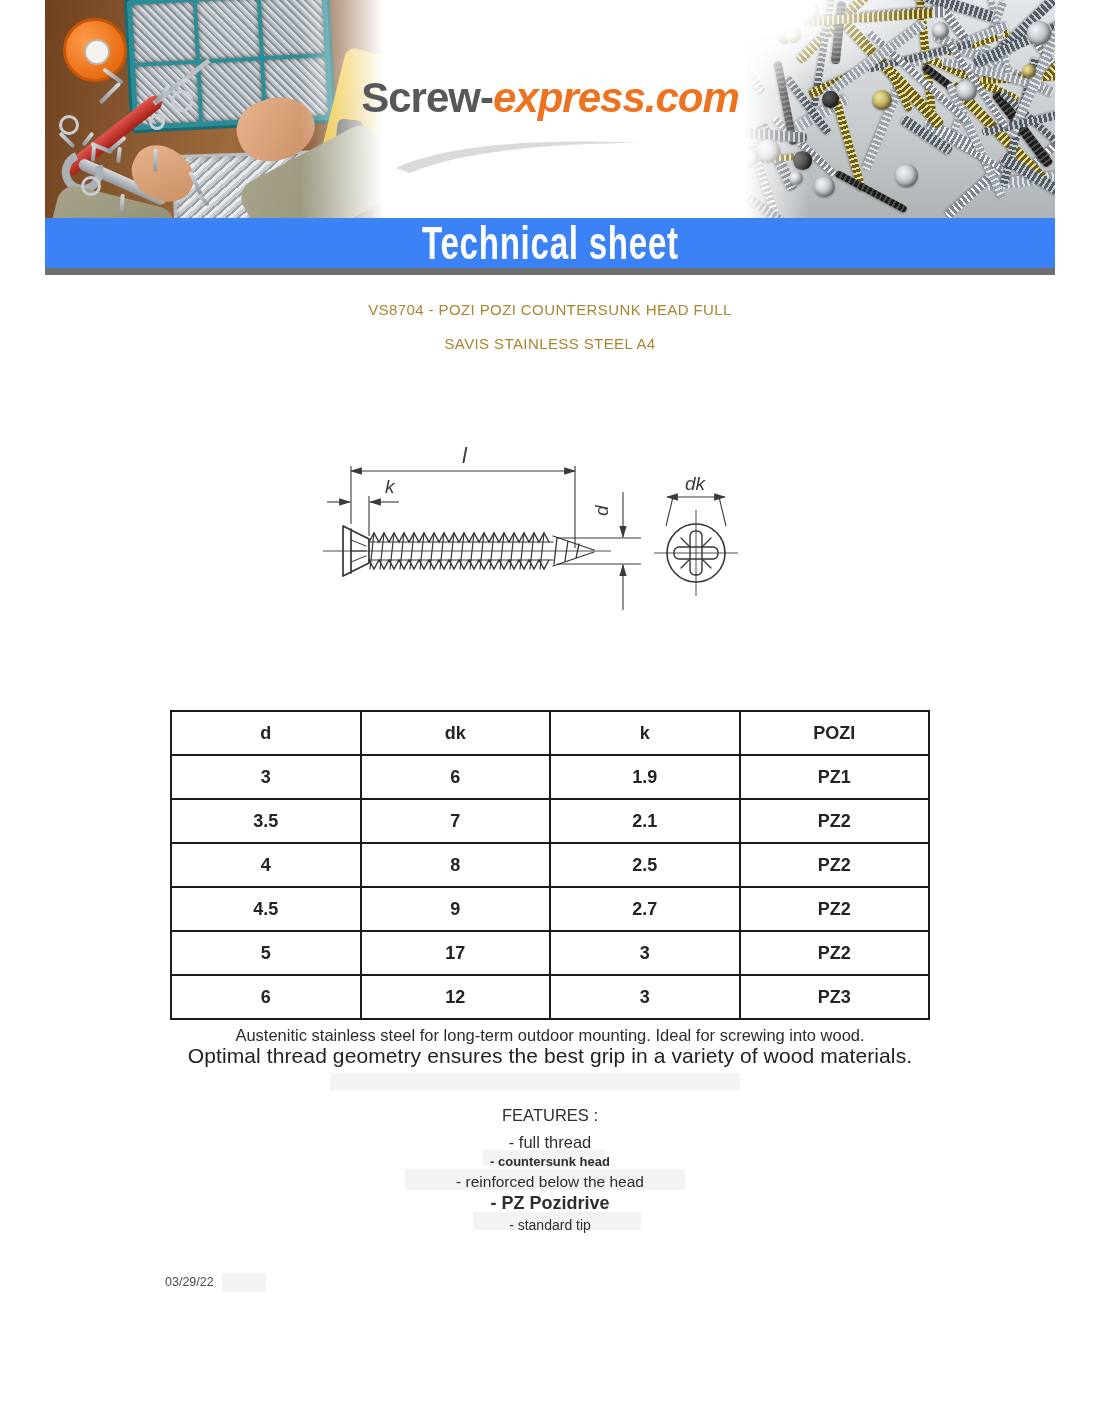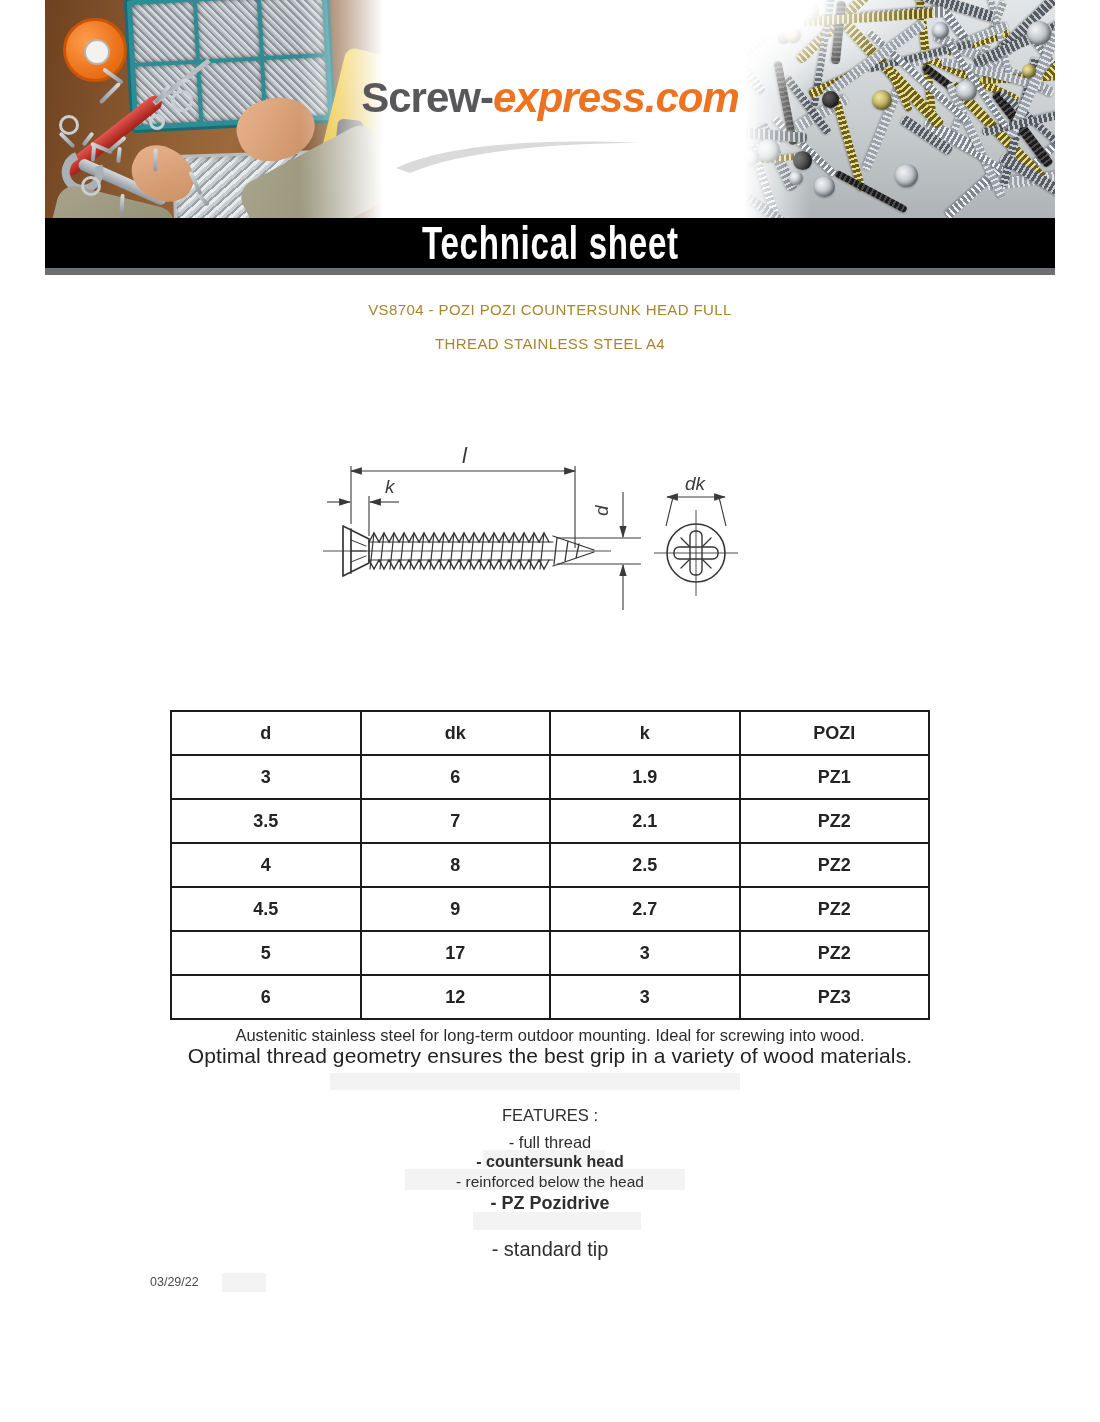--- a/index.html
+++ b/index.html
@@ -42,21 +42,21 @@
   .shead{position:absolute;border-radius:50%;box-shadow:inset -2px -2px 4px rgba(0,0,0,.45),0 1px 2px rgba(0,0,0,.3);}
   .bit{position:absolute;border-radius:3px;}
 
   
   .logo{position:absolute;left:0;top:74px;width:1100px;text-align:center;font-size:42px;font-weight:700;white-space:nowrap;}
   .logo-a{color:#58585a;letter-spacing:-1px;}
   .logo-b{color:#ee7320;font-style:italic;letter-spacing:-1px;}
   .swoosh{position:absolute;left:388px;top:136px;}
 
   
-  .banner{position:absolute;left:45px;top:218px;width:1010px;height:50px;background:#000000;
+  .banner{position:absolute;left:45px;top:218px;width:1010px;height:50px;background:#3b82f6;
           display:flex;align-items:flex-start;justify-content:center;}
   .banner-title{color:#fff;font-size:46px;font-weight:700;letter-spacing:1px;line-height:50px;
           transform:scaleX(0.72);transform-origin:center;}
   .banner-shadow{position:absolute;left:45px;top:268px;width:1010px;height:7px;background:#6e6f71;}
 
   
   .subtitle{position:absolute;left:0;top:293px;width:1100px;text-align:center;color:#a8862f;
           font-size:15px;letter-spacing:0.4px;line-height:34px;}
 
   
@@ -75,27 +75,27 @@
   .desc2{position:absolute;left:0;top:1044px;width:1100px;margin:0;text-align:center;
          font-size:21px;color:#222;letter-spacing:0.1px;}
 
   
   .band{position:absolute;background:#f3f3f3;}
 
   
   .features{position:absolute;left:0;top:1106px;width:1100px;text-align:center;color:#2e2e2e;}
   .f-head{font-size:16.5px;margin-bottom:6px;}
   .f-0{font-size:16.5px;line-height:22px;}
-  .f-1{font-size:16px;line-height:18px;font-weight:600;}
+  .f-1{font-size:13px;line-height:18px;font-weight:600;}
   .f-2{font-size:15.5px;line-height:21px;}
   .f-3{font-size:18px;line-height:23px;font-weight:700;}
-  .f-4{font-size:20px;line-height:21px;margin-top:24px;}
-
-  
-  .date{position:absolute;left:150px;top:1275px;font-size:12.5px;color:#4a4a4a;}
+  .f-4{font-size:14px;line-height:21px;}
+
+  
+  .date{position:absolute;left:165px;top:1275px;font-size:12.5px;color:#4a4a4a;}
   .footer{position:absolute;left:45px;top:1385px;width:1010px;height:37px;background:#58585a;
           border-top:2px solid #d9d9d9;box-sizing:border-box;display:flex;align-items:center;justify-content:flex-end;}
   .email{color:#fff;font-size:21px;font-weight:700;letter-spacing:0.5px;margin-right:62px;
           transform:scaleX(0.82);transform-origin:right center;}
 </style>
 </head>
 <body>
 
 <div class="page">
 
@@ -229,21 +229,21 @@
     <path d="M8,32 C55,10 140,2 252,7 C160,7 70,16 22,37 Z" fill="#dadada"></path>
   </svg>
 
   <div class="banner">
     <span class="banner-title">Technical sheet</span>
   </div>
   <div class="banner-shadow"></div>
 
   <div class="subtitle">
     <div>VS8704 - POZI POZI COUNTERSUNK HEAD FULL</div>
-    <div>THREAD STAINLESS STEEL A4</div>
+    <div>SAVIS STAINLESS STEEL A4</div>
   </div>
 
   <svg class="drawing" width="470" height="195" viewBox="0 0 470 195">
     <defs>
       <marker id="arr" viewBox="0 0 10 6" refX="9" refY="3" markerWidth="11" markerHeight="7" orient="auto-start-reverse">
         <path d="M0,0 L10,3 L0,6 Z" fill="#3a3a3a"></path>
       </marker>
     </defs>
     <g stroke="#3a3a3a" stroke-width="1.1" fill="none">
 

